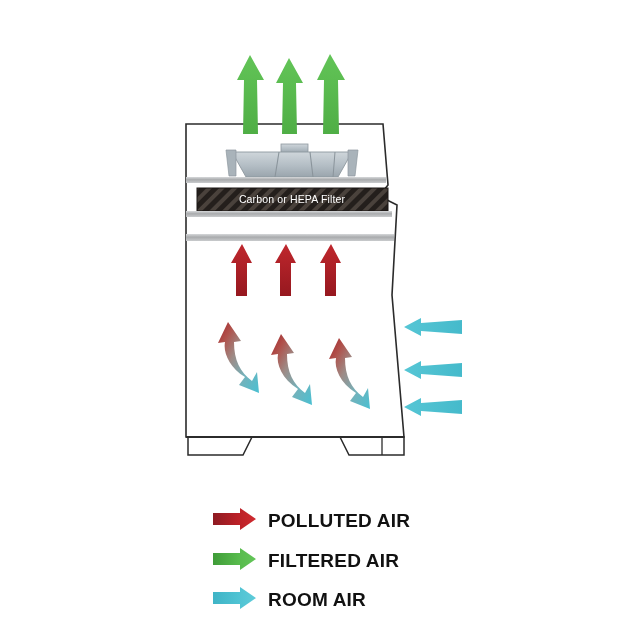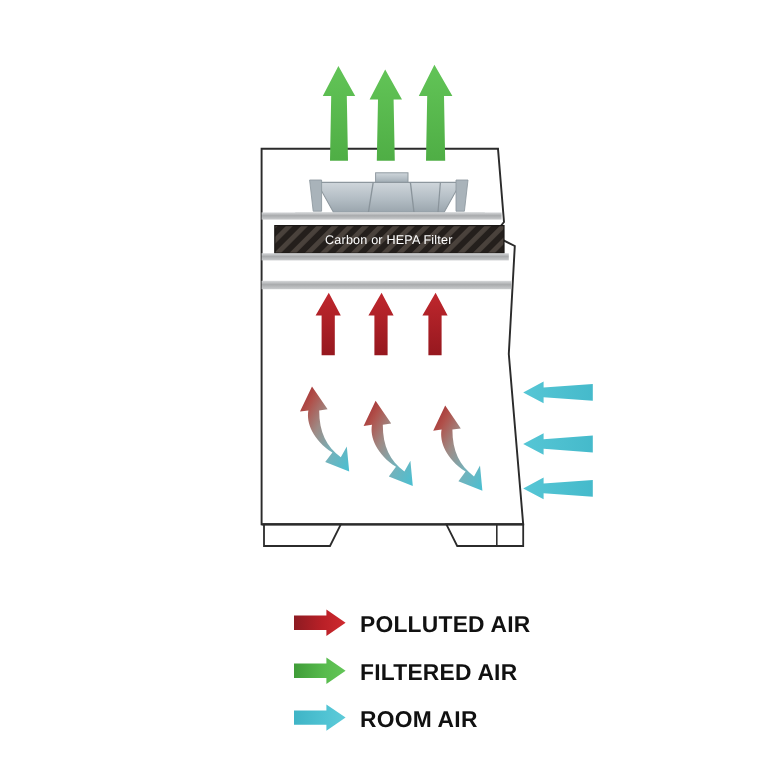--- a/index.html
+++ b/index.html
@@ -1,18 +1,18 @@
 <!DOCTYPE html>
 <html><head>
 <meta charset="utf-8">
 <style>
   html,body{margin:0;padding:0;background:#ffffff;}
   body{width:640px;height:640px;overflow:hidden;
        font-family:"Liberation Sans","DejaVu Sans",sans-serif;}
-  #stage{position:relative;width:574px;height:640px;background:#fff;margin-left:32px;}
+  #stage{position:relative;width:574px;height:640px;background:#fff;}
   #diagram{position:absolute;left:0;top:0;width:640px;height:640px;}
   .lg-text{font-family:"Liberation Sans","DejaVu Sans",sans-serif;
            font-weight:bold;font-size:19px;fill:#111111;letter-spacing:0.2px;}
   .filter-text{font-family:"Liberation Sans","DejaVu Sans",sans-serif;
                font-size:10.5px;fill:#ffffff;letter-spacing:0.15px;}
 </style>
 </head>
 <body>
 
 <div id="stage">

